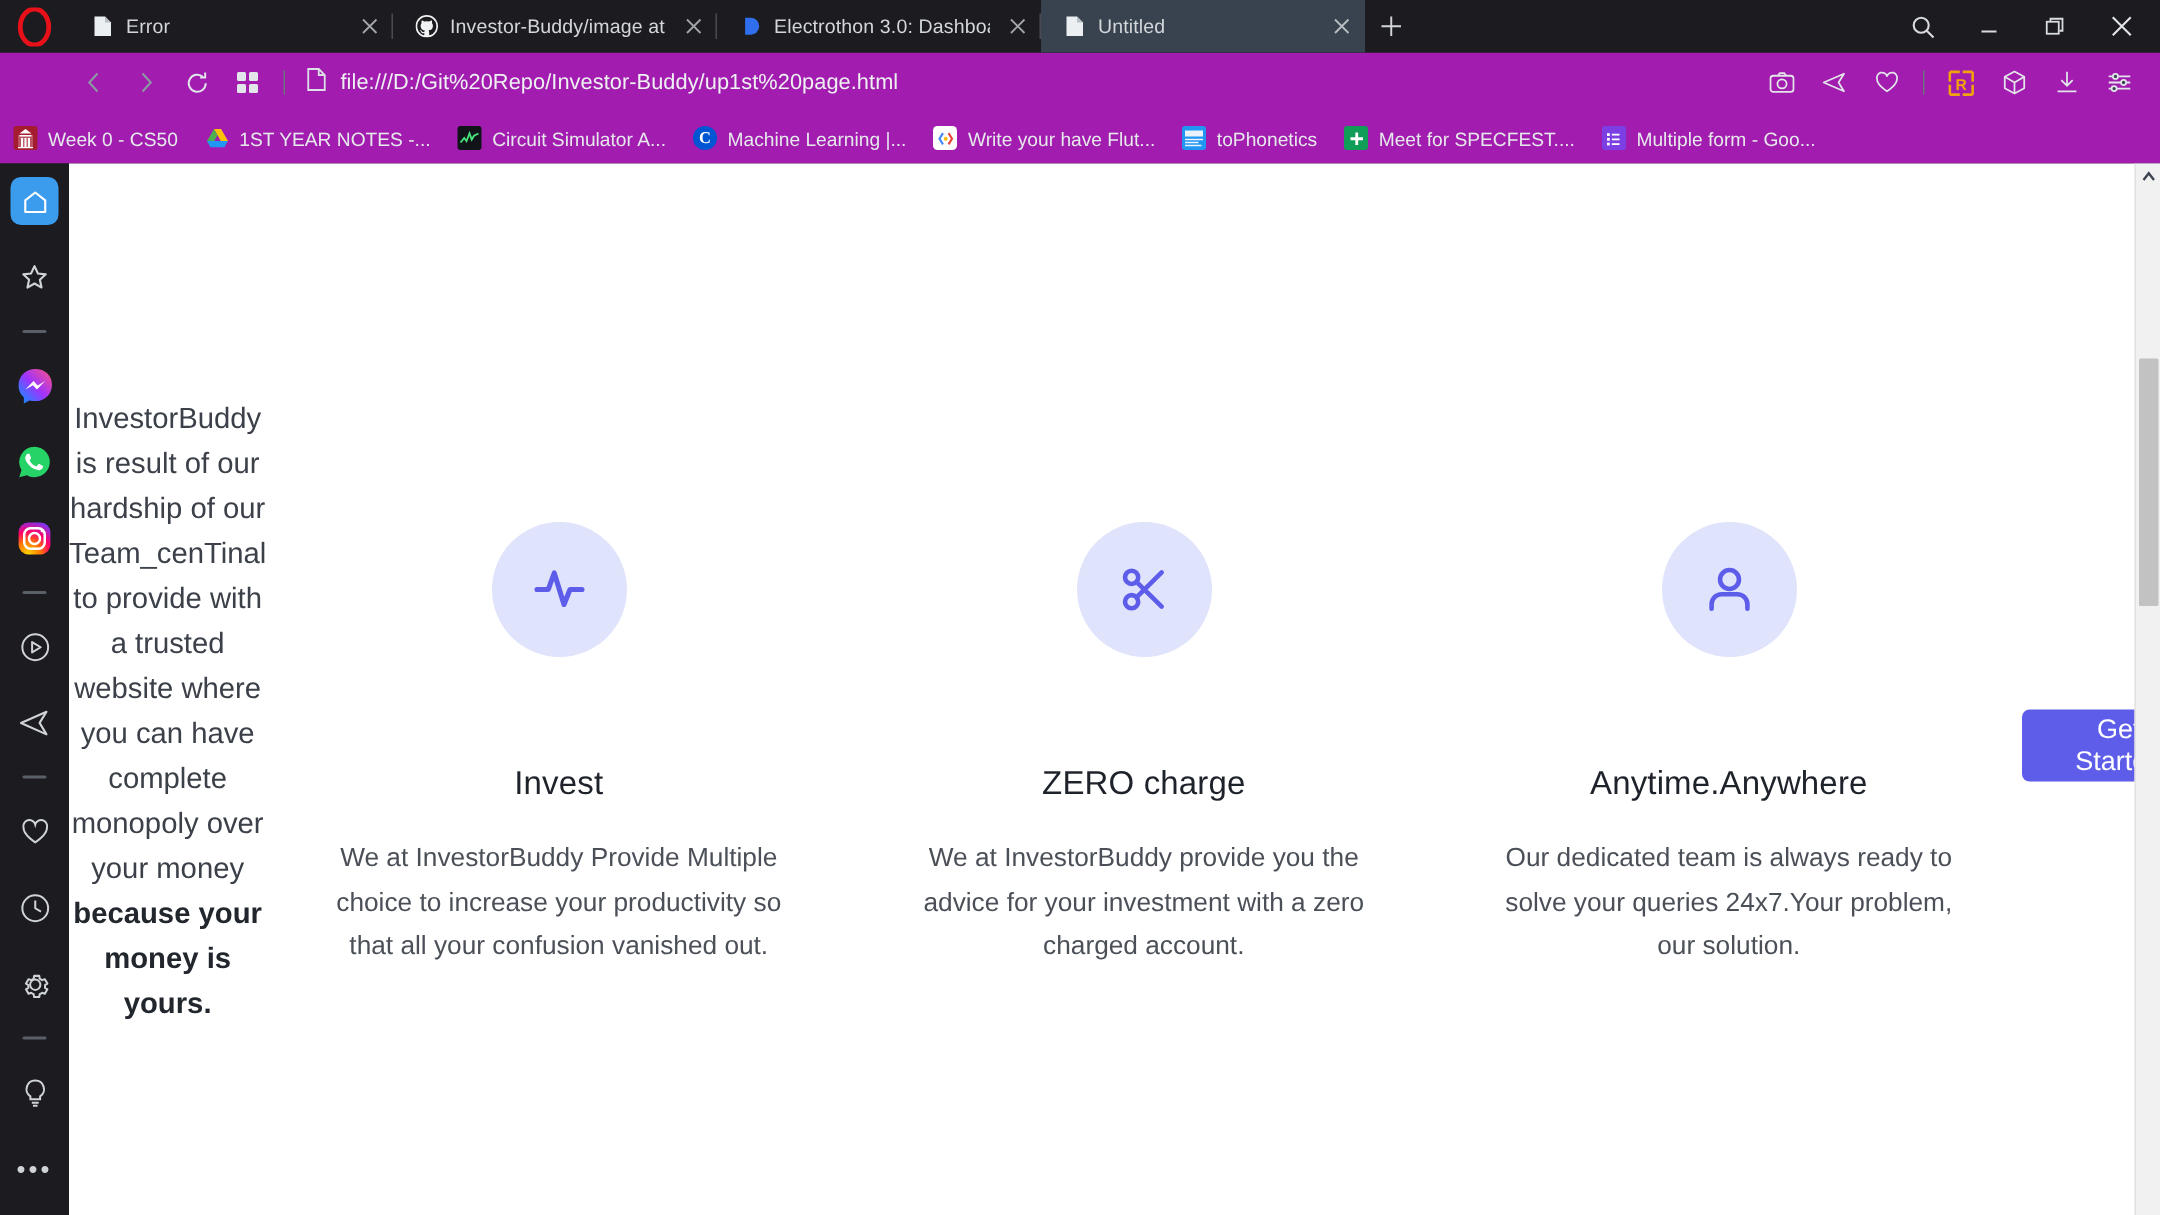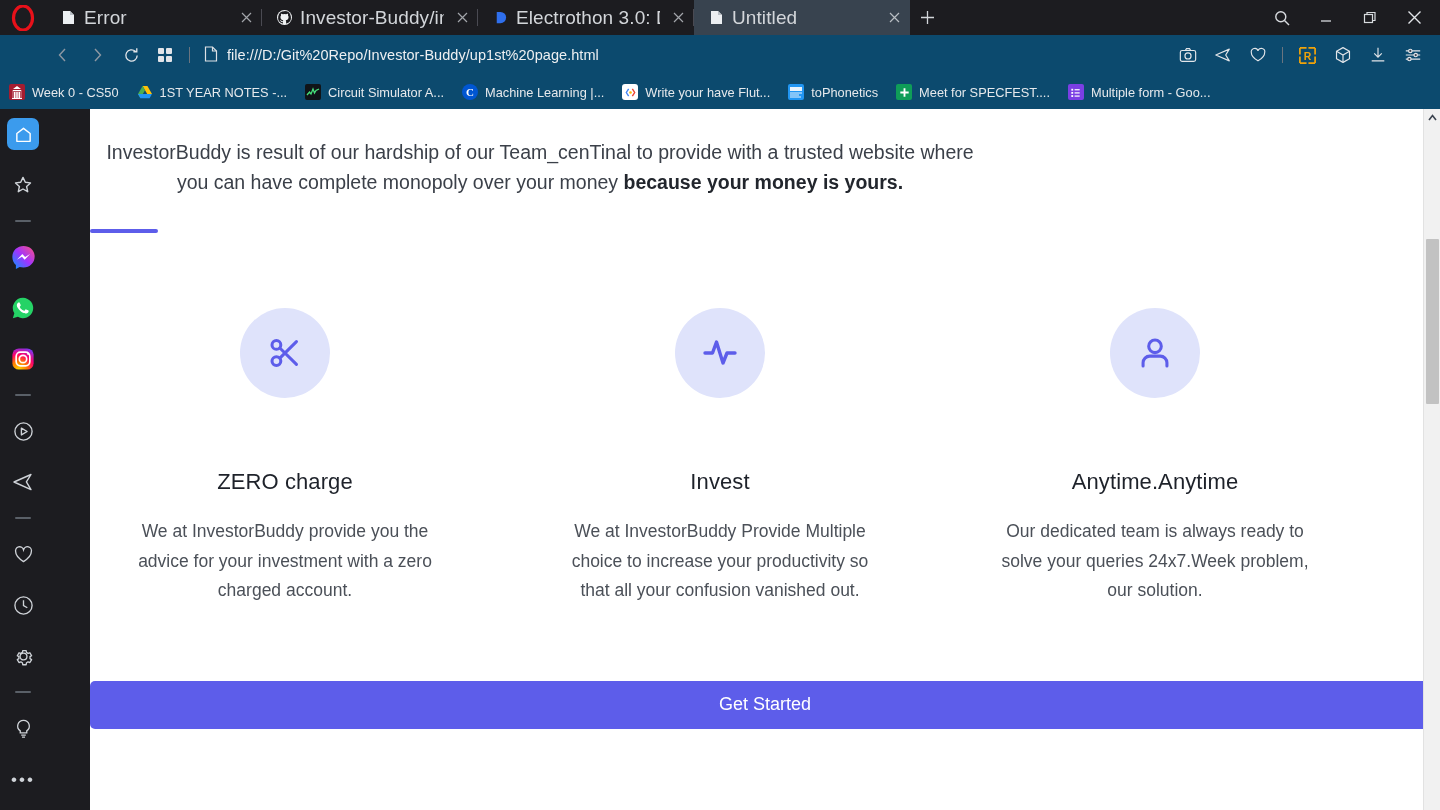--- a/index.html
+++ b/index.html
@@ -33,21 +33,21 @@
   }
   .tab.active { background: #38434f; }
   .tab:not(.active)::after {
     content: ""; position: absolute; right: 0; top: 9px;
     height: 17px; width: 1px; background: #4a4a52;
   }
   .tab-fav { width: 16px; height: 16px; flex: 0 0 16px;
     display: flex; align-items: center; justify-content: center; }
   .tab-title {
     flex: 1; white-space: nowrap; overflow: hidden;
-    text-overflow: clip; font-size: 19px; letter-spacing: .1px;
+    text-overflow: clip; font-size: 13px; letter-spacing: .1px;
   }
   .tab-close {
     width: 20px; height: 20px; flex: 0 0 20px; opacity: .75;
     display: flex; align-items: center; justify-content: center;
   }
   .newtab {
     width: 34px; height: 35px;
     display: flex; align-items: center; justify-content: center;
     color: #d3d6da;
   }
@@ -55,21 +55,21 @@
     margin-left: auto; display: flex; align-items: center;
     height: 35px; padding-right: 4px;
   }
   .winctl > div {
     width: 44px; height: 35px;
     display: flex; align-items: center; justify-content: center;
     color: #d8dbdf;
   }
 
   
-  .chrome { background: #0c4a6e; flex: 0 0 74px; }
+  .chrome { background: #a21caf; flex: 0 0 74px; }
   .toolbar {
     height: 40px; display: flex; align-items: center;
     padding-left: 46px; gap: 0;
   }
   .tb-btn {
     width: 34px; height: 30px;
     display: flex; align-items: center; justify-content: center;
     color: #e2e5e9;
   }
   .tb-btn.dim { color: #8e98a3; }
@@ -118,23 +118,22 @@
   .sb-spacer { flex: 1; }
   .sb-dots {
     width: 32px; height: 32px; margin-bottom: 14px;
     display: flex; align-items: center; justify-content: center;
     color: #cfd3d8; letter-spacing: 2px; font-size: 17px;
   }
 
   
   .page {
     flex: 1; background: #ffffff; position: relative;
-    display: flex; flex-direction: column; 
+    display: flex; align-items: center;
     overflow: hidden;
-    margin-left: 44px;
   }
   .intro {
     width: 900px; text-align: center; margin-top: 28px;
     color: #3b4049; font-size: 19.5px; line-height: 30px;
   }
   .intro b { color: #22262d; font-weight: bold; }
   .rule {
     width: 68px; height: 4px; background: #5d5dea;
     border-radius: 2px; margin-top: 32px;
   }
@@ -538,49 +537,49 @@
   <div class="page">
 
     <p class="intro"><span>InvestorBuddy is result of our hardship of our Team_cenTinal to provide with a trusted website where you can have complete monopoly over your money </span><b>because your money is yours.</b></p>
 
     <div class="rule"></div>
 
     <div class="features">
 
       <div class="feat">
         <div class="feat-ico-wrap">
+          <svg width="44" height="44" viewBox="0 0 44 44">
+            <path d="M7 22h7.5l4-11 6.5 21 4-10H37" fill="none" stroke="#5d5dea" stroke-width="3.4" stroke-linecap="round" stroke-linejoin="round"></path>
+          </svg>
+        </div>
+        <h3 class="feat-title">Invest</h3>
+        <p class="feat-body">We at InvestorBuddy Provide Multiple choice to increase your productivity so that all your confusion vanished out.</p>
+      </div>
+
+      <div class="feat">
+        <div class="feat-ico-wrap">
           <svg width="42" height="42" viewBox="0 0 44 44">
             <circle cx="13" cy="13.5" r="4.6" fill="none" stroke="#5d5dea" stroke-width="3.2"></circle>
             <circle cx="13" cy="30.5" r="4.6" fill="none" stroke="#5d5dea" stroke-width="3.2"></circle>
             <path d="M16.6 16.8L34 34M34 10L16.6 27.4" fill="none" stroke="#5d5dea" stroke-width="3.2" stroke-linecap="round"></path>
           </svg>
         </div>
         <h3 class="feat-title">ZERO charge</h3>
         <p class="feat-body">We at InvestorBuddy provide you the advice for your investment with a zero charged account.</p>
-      </div>
-
-      <div class="feat">
-        <div class="feat-ico-wrap">
-          <svg width="44" height="44" viewBox="0 0 44 44">
-            <path d="M7 22h7.5l4-11 6.5 21 4-10H37" fill="none" stroke="#5d5dea" stroke-width="3.4" stroke-linecap="round" stroke-linejoin="round"></path>
-          </svg>
-        </div>
-        <h3 class="feat-title">Invest</h3>
-        <p class="feat-body">We at InvestorBuddy Provide Multiple choice to increase your productivity so that all your confusion vanished out.</p>
       </div>
 
       <div class="feat">
         <div class="feat-ico-wrap">
           <svg width="42" height="42" viewBox="0 0 44 44">
             <circle cx="22" cy="15" r="6.6" fill="none" stroke="#5d5dea" stroke-width="3.2"></circle>
             <path d="M9.5 35.5v-3.2a7 7 0 017-7h11a7 7 0 017 7v3.2" fill="none" stroke="#5d5dea" stroke-width="3.2" stroke-linecap="round"></path>
           </svg>
         </div>
-        <h3 class="feat-title">Anytime.Anytime</h3>
-        <p class="feat-body">Our dedicated team is always ready to solve your queries 24x7.Week problem, our solution.</p>
+        <h3 class="feat-title">Anytime.Anywhere</h3>
+        <p class="feat-body">Our dedicated team is always ready to solve your queries 24x7.Your problem, our solution.</p>
       </div>
     </div>
 
     <button class="cta">Get Started</button>
 
     <div class="scrollbar">
       <div class="sb-arrow">
         <svg width="9" height="7" viewBox="0 0 9 7">
             <path d="M1 6l3.5-4.5L8 6" fill="none" stroke="#3c4450" stroke-width="1.6"></path>
           </svg>

